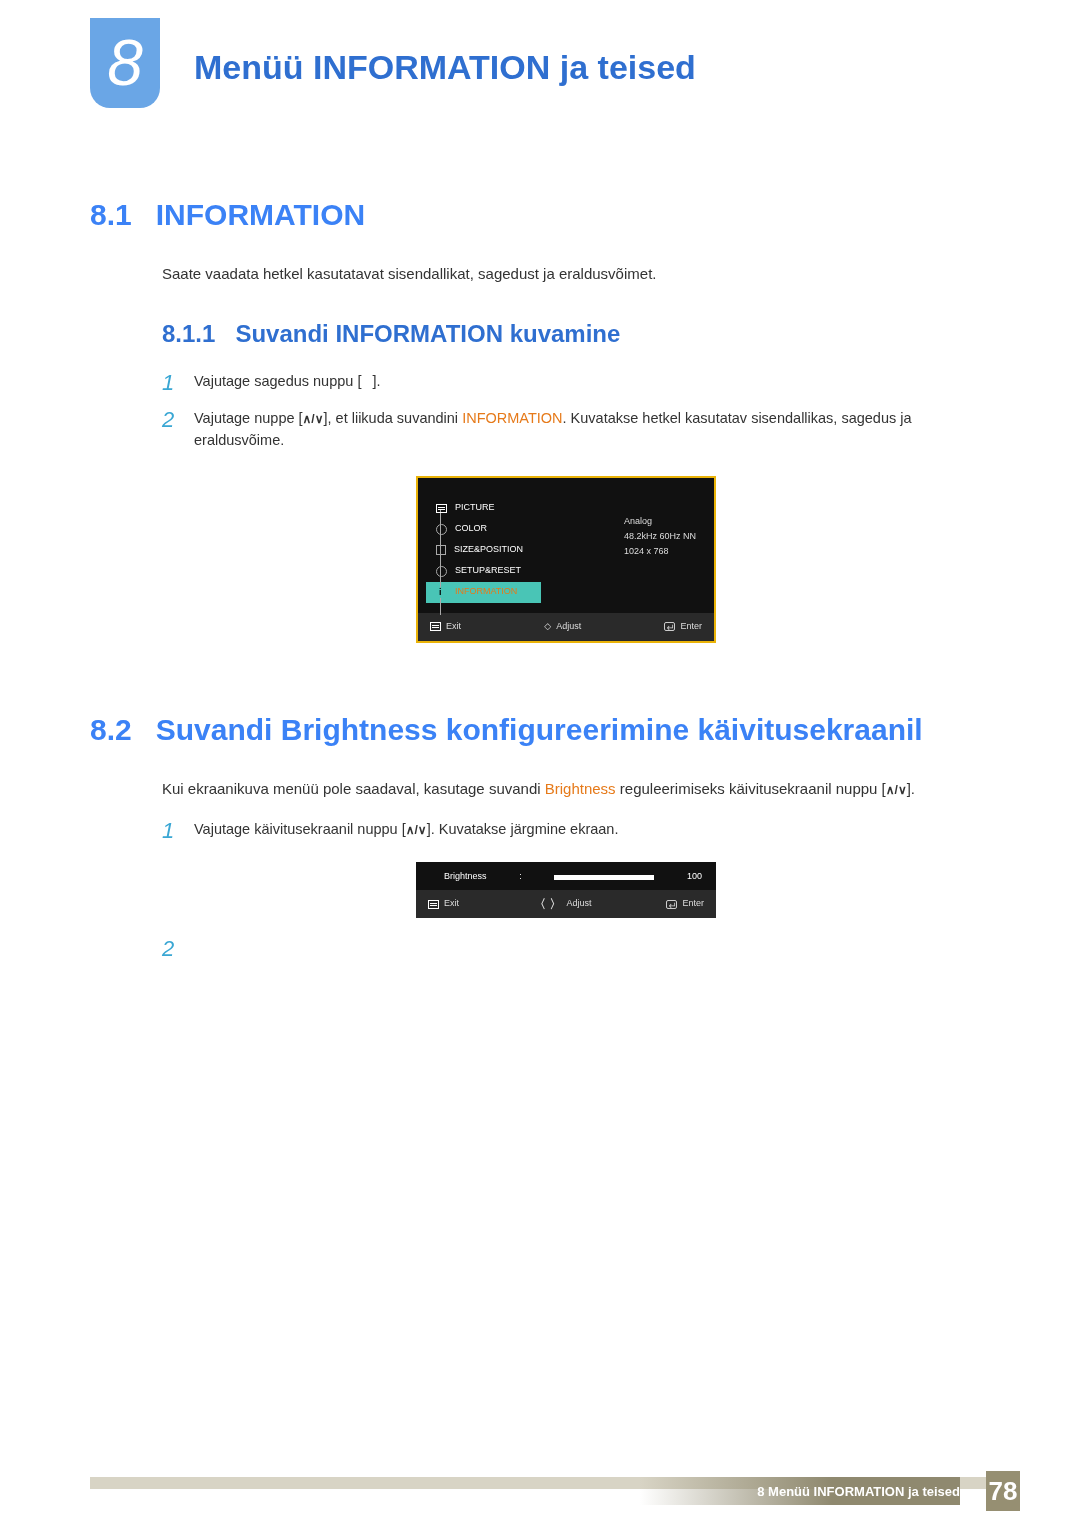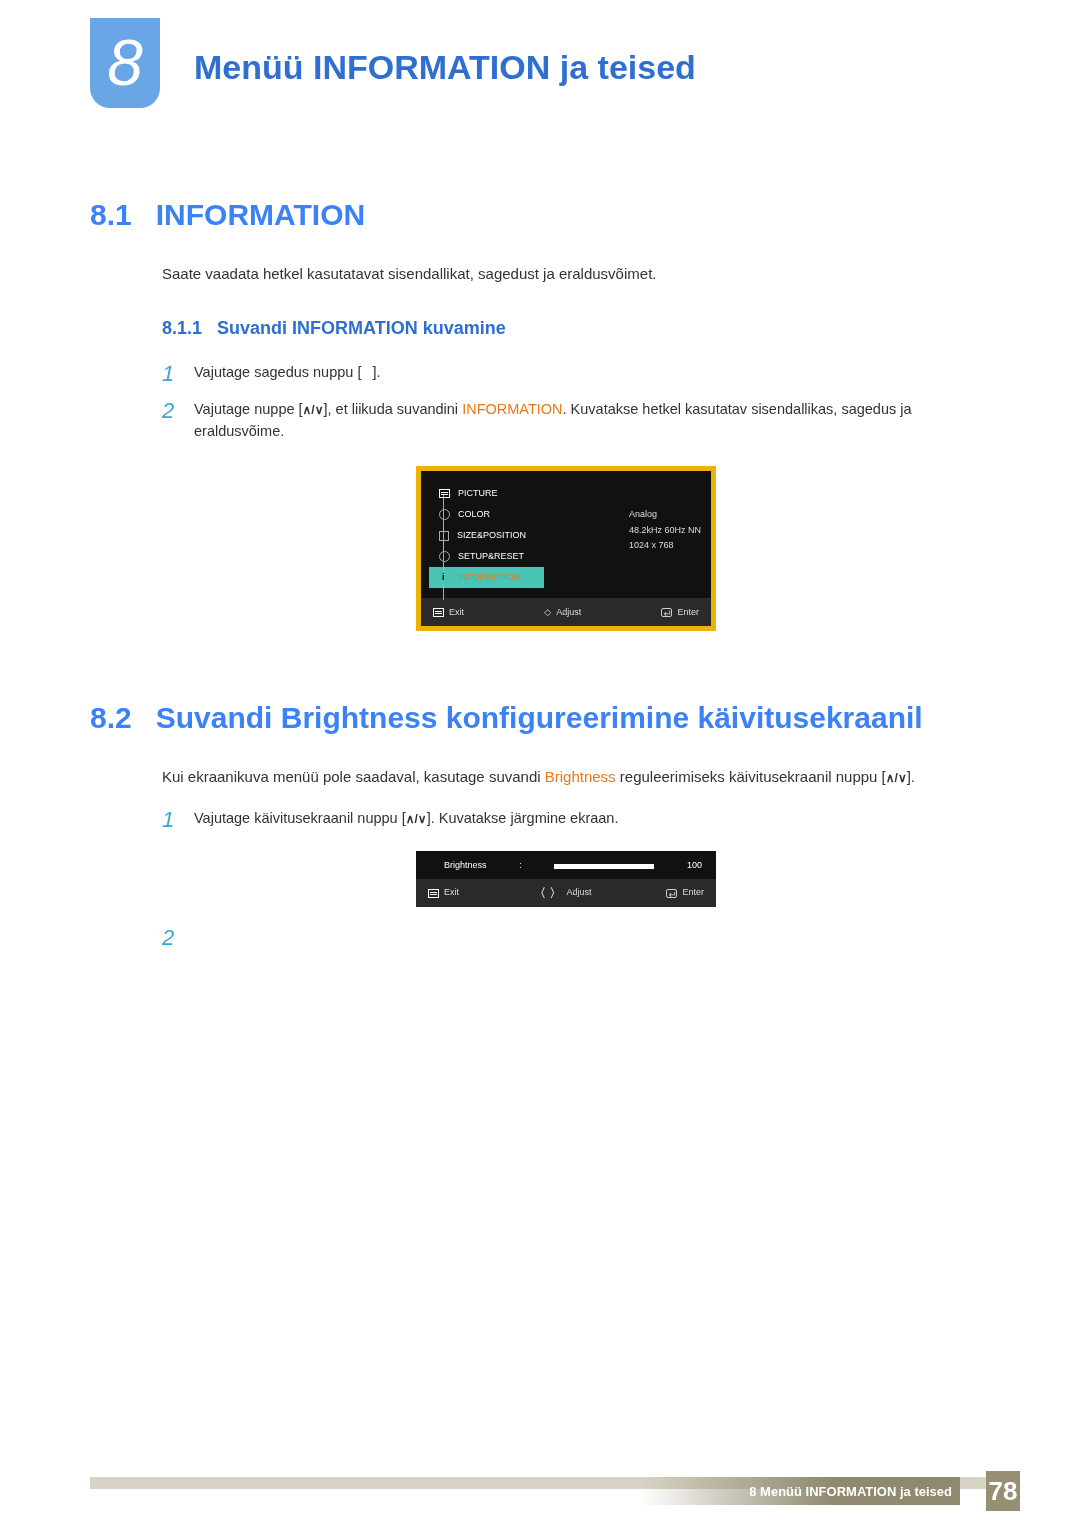--- a/index.html
+++ b/index.html
@@ -26,45 +26,45 @@
     color: #2f6fd0; font-size: 34px; font-weight: 700;
     margin-left: 34px; margin-top: 30px;
   }
   .content { padding: 90px 110px 0 90px; }
   .h1 {
     color: #3b82f6; font-size: 30px; font-weight: 700;
     display: flex; align-items: baseline; gap: 24px;
   }
   .section-body { padding-left: 72px; margin-top: 30px; font-size: 15px; line-height: 1.55; color: #333; }
   .h2 {
-    color: #2f6fd0; font-size: 18px; font-weight: 700; margin-top: 30px;
+    color: #2f6fd0; font-size: 24px; font-weight: 700; margin-top: 30px;
   }
   .olist { margin-top: 18px; }
   .oitem { display: flex; gap: 14px; margin-bottom: 10px; }
   .onum { color: #3aa7d4; font-size: 22px; font-style: italic; width: 18px; flex-shrink: 0; line-height: 1.2; }
   .otext { font-size: 14.5px; line-height: 1.55; }
   .highlight { color: #e67a1a; }
   .osd {
     width: 300px; background: #111; margin: 24px auto 0 auto;
-    padding: 12px 8px 0 8px; color: #fff; font-size: 9px;
-    border: 5px solid #eab308; position: relative;
+    padding: 20px 8px 0 8px; color: #fff; font-size: 9px;
+    border: 2px solid #eab308; position: relative;
   }
   .osd-row { display: flex; align-items: center; height: 21px; padding-left: 10px; gap: 8px; }
   .osd-row.selected { background: #49c5b6; color: #000; }
   .osd-row.selected .osd-label { color: #e67a1a; }
   .osd-tree {
     position: absolute; left: 14px; top: 12px; width: 1px; height: 105px; background: #aaa;
   }
   .osd-icon { width: 10px; height: 10px; border: 1px solid #aaa; display: inline-block; flex-shrink:0; }
   .osd-icon.round { border-radius: 50%; width: 11px; height: 11px; }
   .osd-icon.info { background:#49c5b6; border-radius:50%; width:11px; height:11px; border:none; position:relative; }
   .osd-icon.info::after { content:"i"; color:#000; position:absolute; left:3px; top:-1px; font-size:9px; font-weight:bold; }
   .osd-left { width: 115px; position: relative; }
   .osd-right {
-    position: absolute; right: 10px; top: 36px; font-size: 9px; color: #ddd; line-height: 1.7;
+    position: absolute; right: 18px; top: 36px; font-size: 9px; color: #ddd; line-height: 1.7;
   }
   .osd-bar {
     display: flex; justify-content: space-between; align-items: center;
     background: #2a2a2a; height: 28px; padding: 0 12px; margin: 10px -8px 0 -8px;
     font-size: 9px; color: #ddd;
   }
   .osd-bar span { display: inline-flex; align-items: center; gap: 5px; }
   .section2 { margin-top: 70px; }
   .brightness-osd {
     width: 300px; background: #111; margin: 18px auto; color: #fff; font-size: 9px;
@@ -78,21 +78,21 @@
     display:inline-flex; align-items:center; font-size:12px; line-height:1; font-weight:bold;
   }
   .enter-glyph { display:inline-block; width:11px; height:9px; border:1px solid #ccc; border-radius:2px; position:relative; }
   .enter-glyph::after { content:"↵"; position:absolute; left:1px; top:-3px; font-size:10px; color:#ccc; }
   .footer { position: absolute; bottom: 38px; left: 90px; right: 60px; }
   .footer-bar { height: 12px; background: #d8d4c5; }
   .footer-grad {
     position: absolute; right: 60px; top: 0; height: 28px; width: 320px;
     background: linear-gradient(to right, rgba(152,146,117,0) 0%, #8f896f 60%);
     display: flex; align-items: center; justify-content: flex-end;
-    padding-right: 8px; gap: 10px; color: #fff; font-size: 13px; font-weight:bold;
+    padding-right: 0; gap: 10px; color: #fff; font-size: 13px; font-weight:bold;
   }
   .footer-num {
     position: absolute; right: 0; top: -6px; width: 34px; height: 40px;
     background: #968f72; color: #fff; display: flex; align-items: center; justify-content: center;
     font-size: 26px; font-weight: 700;
   }
 </style>
 </head>
 <body>
 

